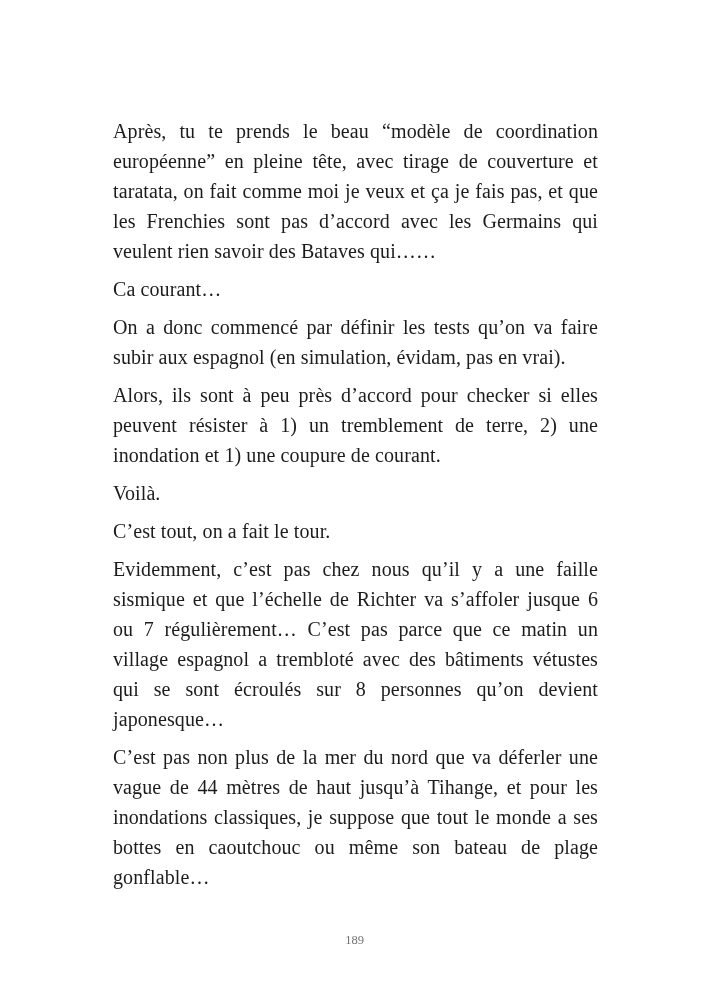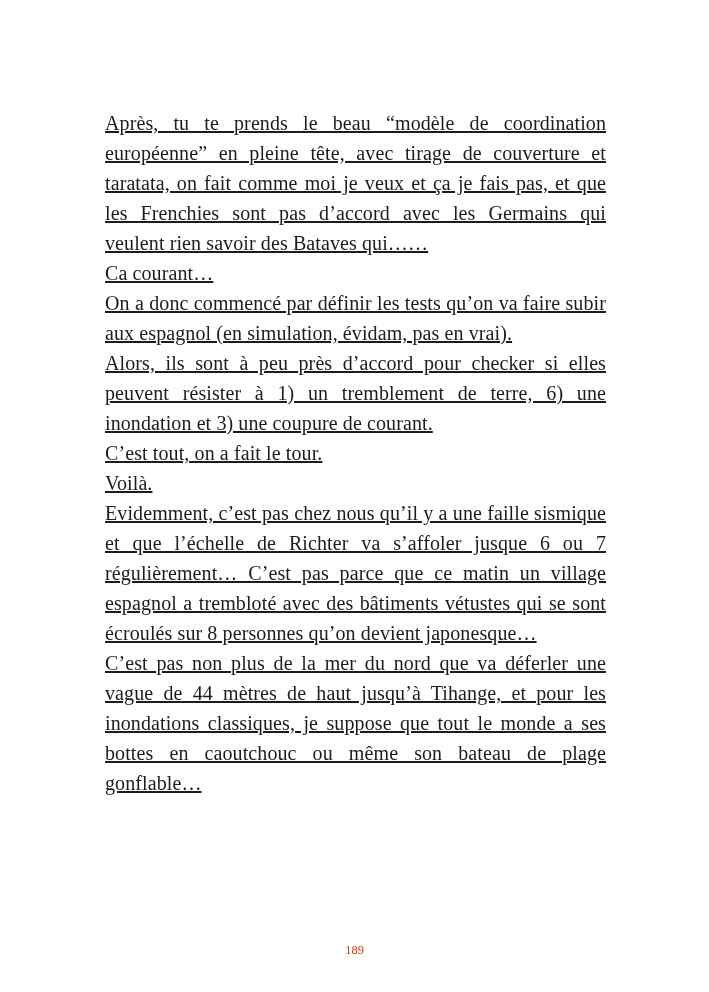--- a/index.html
+++ b/index.html
@@ -20,46 +20,45 @@
     left: 105px;
     top: 108px;
     width: 501px;
     font-size: 20px;
     line-height: 30px;
     color: #1c1c1c;
     text-align: justify;
     letter-spacing: 0.1px;
   }
   .text-block p {
-    margin: 0;
+    margin: 8px;
     padding: 0;
-    text-decoration: underline;
   }
   .text-block p.last-justified {
     text-align-last: justify;
   }
   .page-number {
     position: absolute;
     left: 0;
-    bottom: 34px;
+    bottom: 44px;
     width: 100%;
     text-align: center;
     font-size: 12.5px;
-    color: #c2410c;
+    color: #737373;
     font-family: "Liberation Serif", serif;
   }
 </style>
 </head>
 <body>
 
 <div class="page">
   <div class="text-block">
     <p>Après, tu te prends le beau “modèle de coordination européenne” en pleine tête, avec tirage de couverture et taratata, on fait comme moi je veux et ça je fais pas, et que les Frenchies sont pas d’accord avec les Germains qui veulent rien savoir des Bataves qui……</p>
     <p>Ca courant…</p>
     <p>On a donc commencé par définir les tests qu’on va faire subir aux espagnol (en simulation, évidam, pas en vrai).</p>
-    <p>Alors, ils sont à peu près d’accord pour checker si elles peuvent résister à 1) un tremblement de terre, 6) une inondation et 3) une coupure de courant.</p>
+    <p>Alors, ils sont à peu près d’accord pour checker si elles peuvent résister à 1) un tremblement de terre, 2) une inondation et 1) une coupure de courant.</p>
+    <p>Voilà.</p>
     <p>C’est tout, on a fait le tour.</p>
-    <p>Voilà.</p>
     <p>Evidemment, c’est pas chez nous qu’il y a une faille sismique et que l’échelle de Richter va s’affoler jusque 6 ou 7 régulièrement… C’est pas parce que ce matin un village espagnol a trembloté avec des bâtiments vétustes qui se sont écroulés sur 8 personnes qu’on devient japonesque…</p>
     <p class="last-justified">C’est pas non plus de la mer du nord que va déferler une vague de 44 mètres de haut jusqu’à Tihange, et pour les inondations classiques, je suppose que tout le monde a ses bottes en caoutchouc ou même son bateau de plage gonflable…</p>
   </div>
   <div class="page-number">189</div>
 </div>
 
 </body></html>

